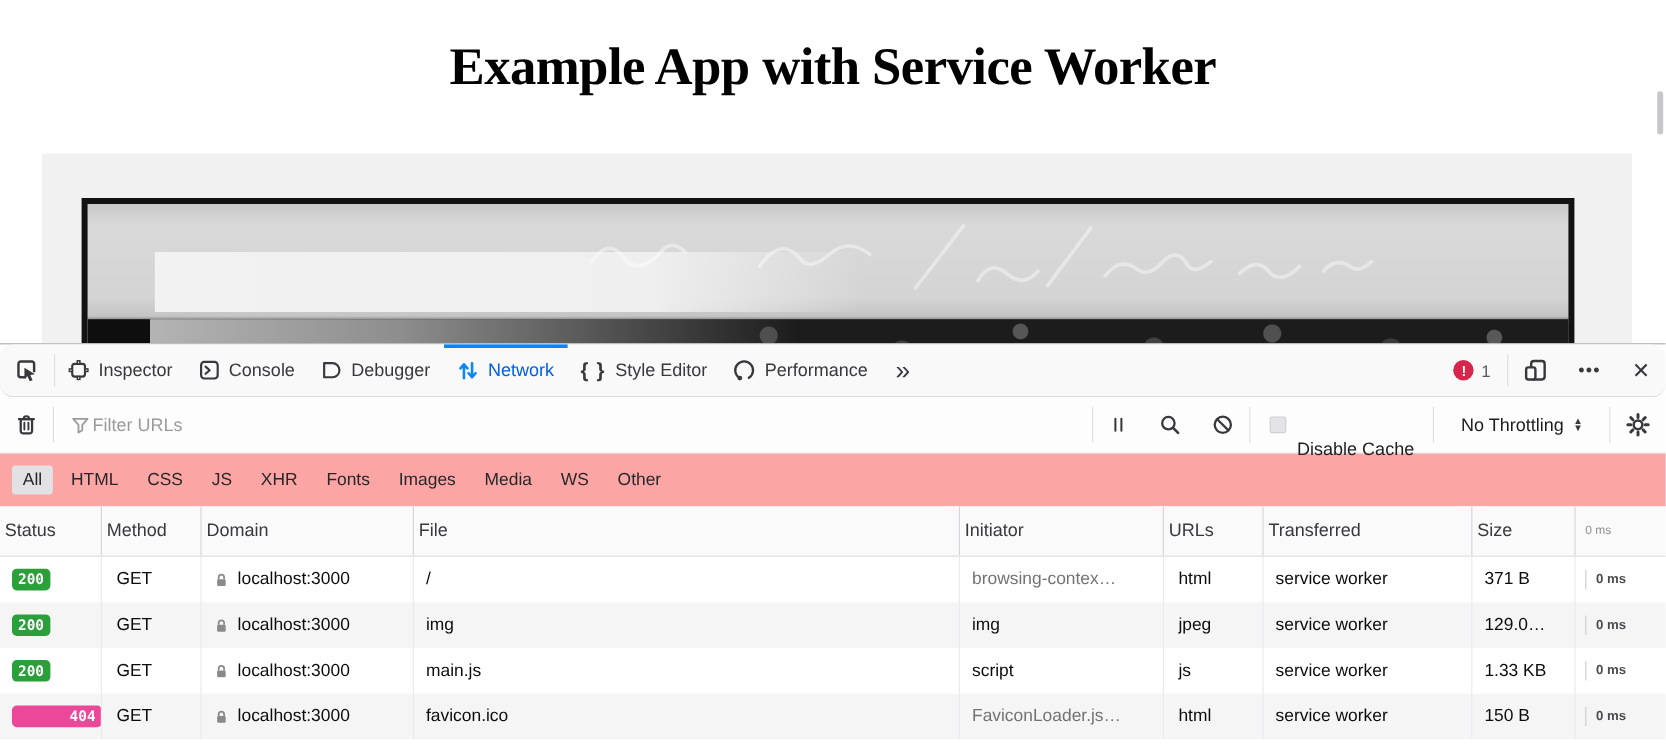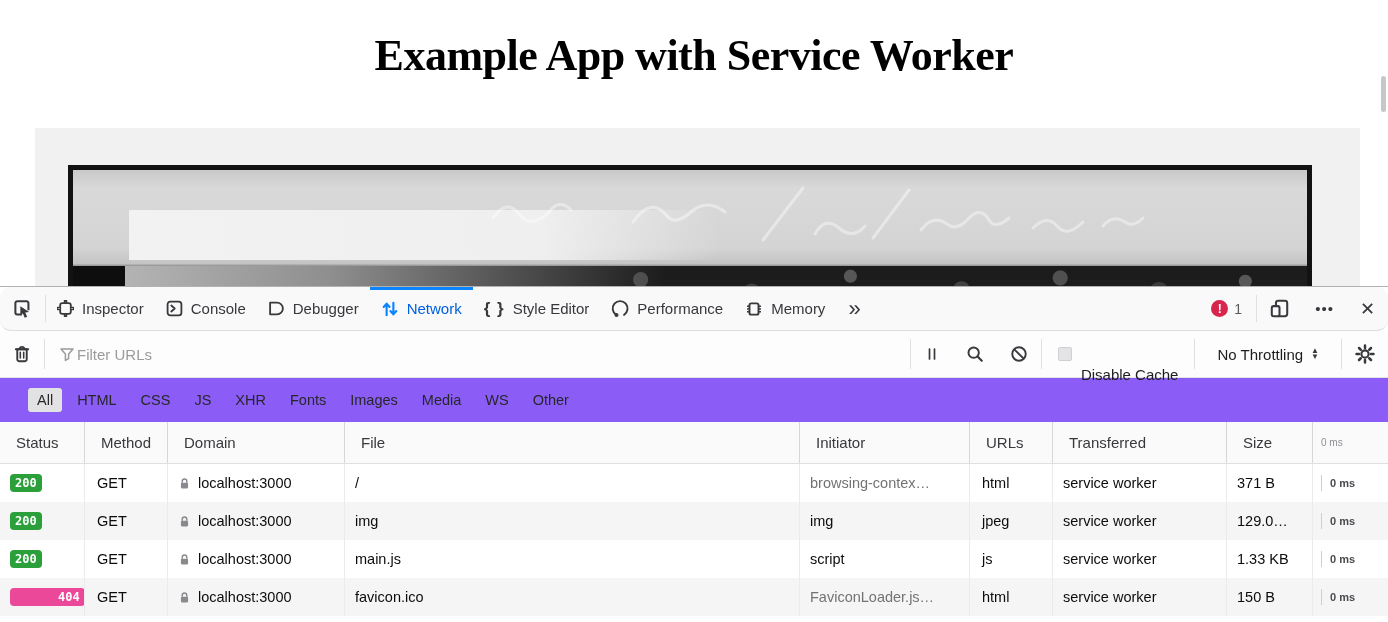--- a/index.html
+++ b/index.html
@@ -62,30 +62,30 @@
   .filter-input { border:none; outline:none; background:transparent; flex:1; font-size:15px;
                   color:#0c0c0d; font-family:"Liberation Sans", sans-serif; }
   .filter-input::placeholder { color:#9b9b9e; }
   .cache-wrap { display:flex; align-items:center; gap:9px; padding:0 16px; cursor:pointer; }
   .checkbox { width:14px; height:14px; background:#e4e4e7; border:1px solid #d0d0d4; border-radius:2px; }
   .cache-label { color:#1d1d1f;margin-top:40px; }
   .throttle { display:flex; align-items:center; gap:8px; padding:0 22px; cursor:pointer; color:#1d1d1f; }
   .updown { display:flex; flex-direction:column; font-size:8px; line-height:6px; color:#38383d; }
 
   
-  .filterbar { display:flex; align-items:center; gap:6px; height:44px; padding-left:28px;
-               background:#8b5cf6; font-size:14.5px; color:#27272a; }
+  .filterbar { display:flex; align-items:center; gap:6px; height:44px; padding-left:10px;
+               background:#fca5a5; font-size:14.5px; color:#27272a; }
   .fbtn { padding:4px 9px; border-radius:3px; cursor:pointer; }
   .fbtn.active { background:#e2e2e5; }
 
   
   .grid-row { display:grid; grid-template-columns:85px 83px 177px 455px 170px 83px 174px 86px auto;
               align-items:center; }
   .thead { height:42px; background:#fafafa; border-bottom:1px solid #e0e0e2; color:#38383d; }
-  .thead .cell { border-right:1px solid #d7d7da; height:100%; display:flex; align-items:center; padding-left:16px; }
+  .thead .cell { border-right:1px solid #d7d7da; height:100%; display:flex; align-items:center; padding-left:4px; }
   .thead .cell.timeline { border-right:none; font-size:10px; color:#8f8f94; padding-left:8px; }
   .row { height:38px; font-size:14.5px; color:#0c0c0d; cursor:pointer; }
   .row:nth-child(even) { background:#f5f5f6; }
   .row .cell { border-right:1px solid #ebebee; height:100%; display:flex; align-items:center;
                padding-left:10px; overflow:hidden; white-space:nowrap; }
   .row .cell.timeline { border-right:none; padding-left:8px; }
   .badge { font-family:"DejaVu Sans Mono", monospace; font-size:12px; font-weight:bold; color:#fff;
            padding:2px 5px; border-radius:4px; line-height:1.2; }
   .badge.green { background:#2b9f3a; }
   .badge.purple { background:#ec4899;padding-left:48px; }
@@ -176,27 +176,20 @@
     </div>
 
     <div class="tab">
       <svg class="ic" width="18" height="18" viewBox="0 0 16 16">
         <path d="M4.6,13.2 A6.6,6.6 0 1 1 11.6,13.2" fill="none" stroke="#38383d" stroke-width="1.7" stroke-linecap="round"></path>
         <circle cx="4.9" cy="13.4" r="1.8" fill="#38383d"></circle>
       </svg>
       <span>Performance</span>
     </div>
 
-    <div class="tab">
-      <svg class="ic" width="18" height="18" viewBox="0 0 16 16">
-        <rect x="4" y="3" width="8" height="10" rx="1.5" fill="none" stroke="#38383d" stroke-width="1.7"></rect>
-        <path d="M4,5.5 H1.8 M4,8 H1.8 M4,10.5 H1.8 M12,5.5 H14.2 M12,8 H14.2 M12,10.5 H14.2" stroke="#38383d" stroke-width="1.4"></path>
-      </svg>
-      <span>Memory</span>
-    </div>
 
     <div class="chevrons">»</div>
 
     <div class="right-group">
       <div class="errbadge">
         <span class="errdot">!</span>
         <span class="errcount">1</span>
       </div>
       <div class="sep"></div>
       <div class="toolbtn">

